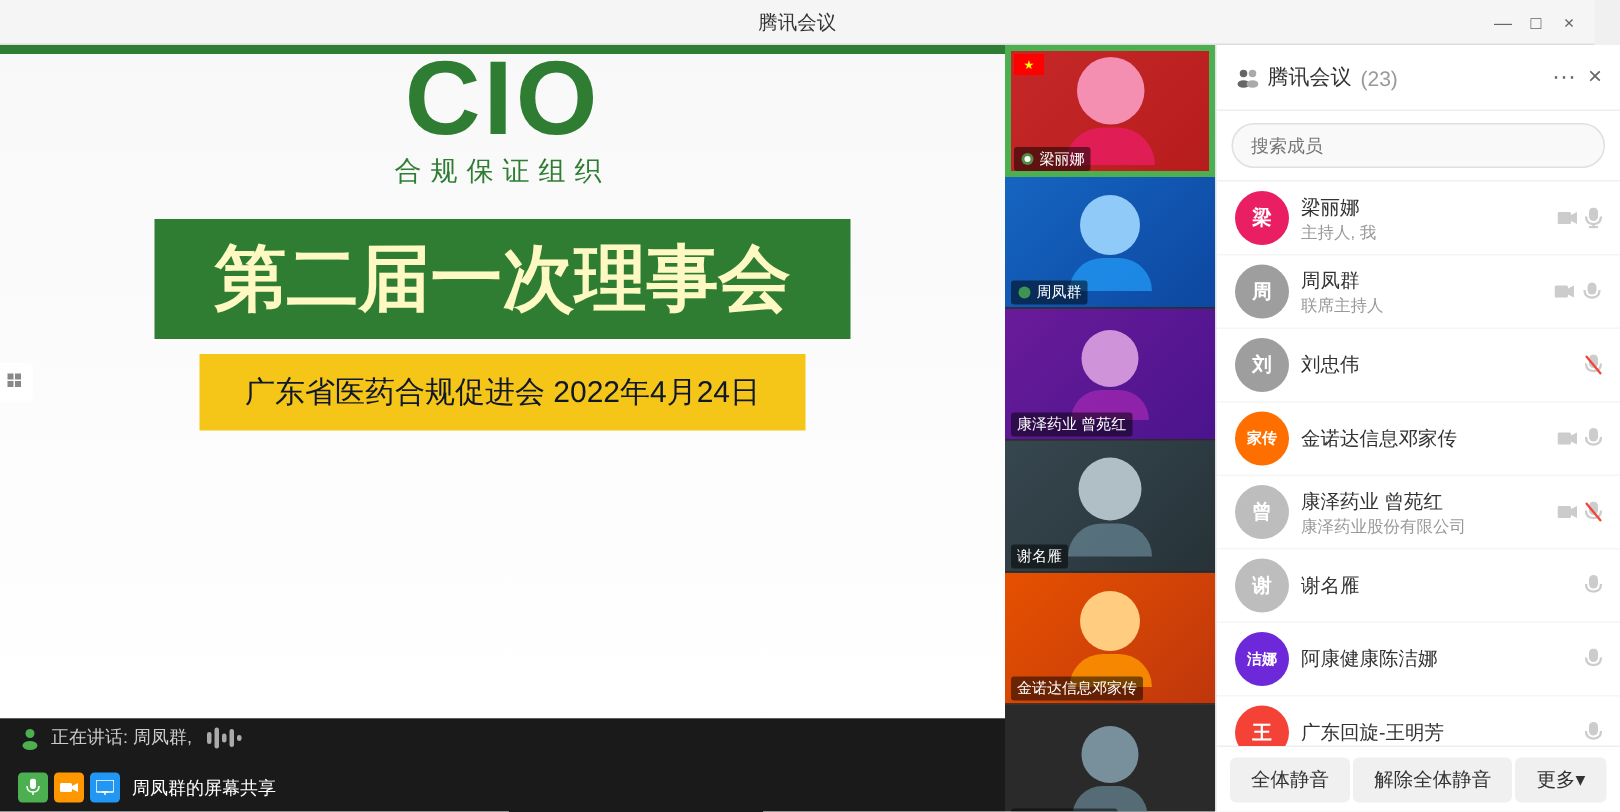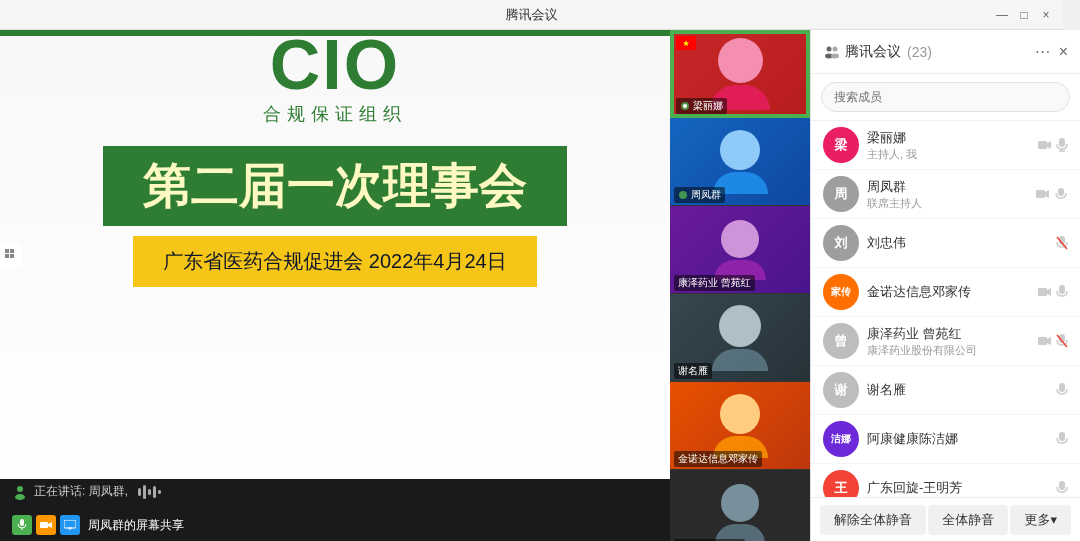--- a/index.html
+++ b/index.html
@@ -684,19 +684,19 @@
           <svg width="12" height="14" viewBox="0 0 12 14">
               <rect x="3" y="0" width="6" height="9" rx="3" fill="#ccc"></rect>
               <path d="M1 6 Q1 11 6 11 Q11 11 11 6" stroke="#ccc" stroke-width="1.5" fill="none"></path>
             </svg>
         </div>
       </div>
 
     </div>
 
     <div class="panel-footer">
+      <button class="footer-btn btn-mute-all">全体静音</button>
       <button class="footer-btn btn-unmute-all">解除全体静音</button>
-      <button class="footer-btn btn-mute-all">全体静音</button>
       <button class="footer-btn btn-more">更多▾</button>
     </div>
   </div>
 
 </div>
 
 </body></html>

